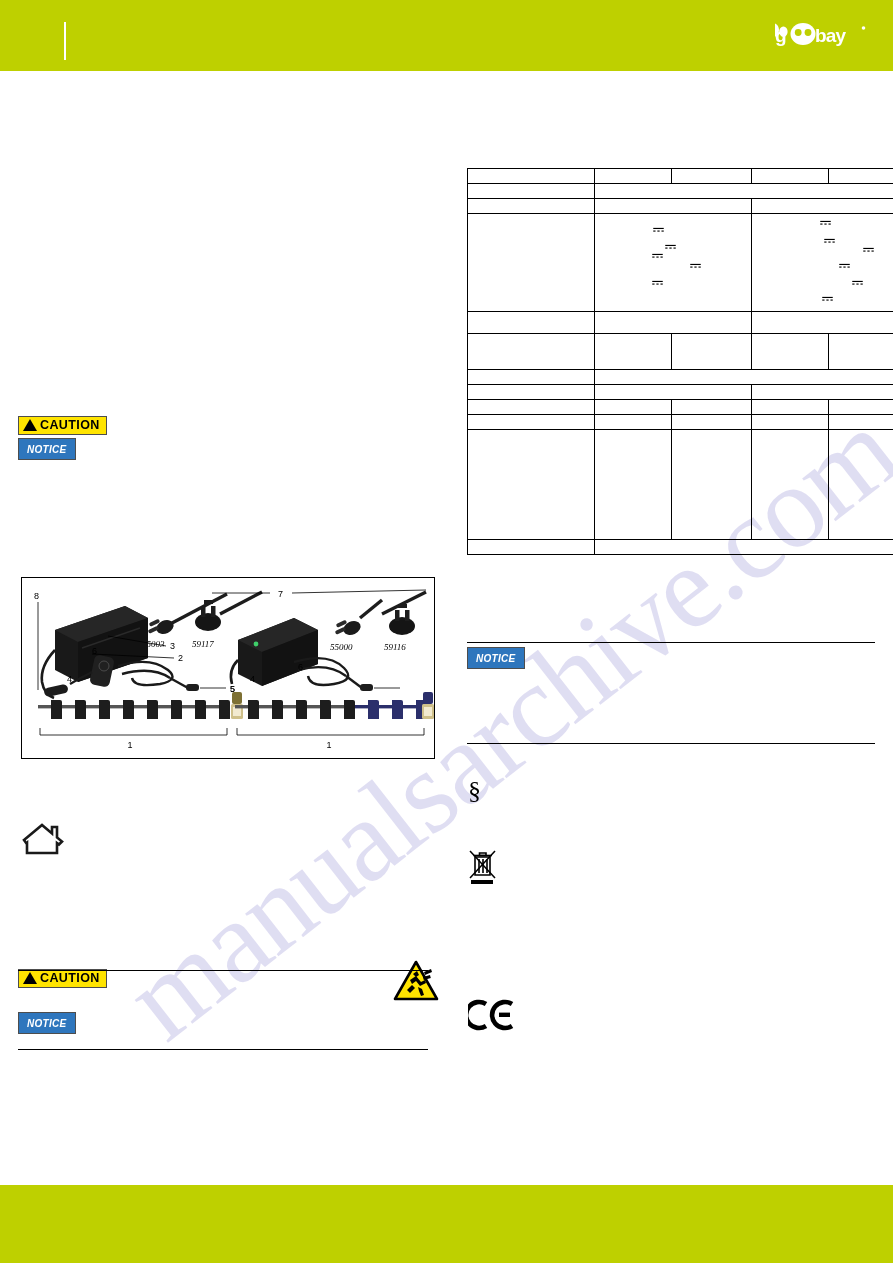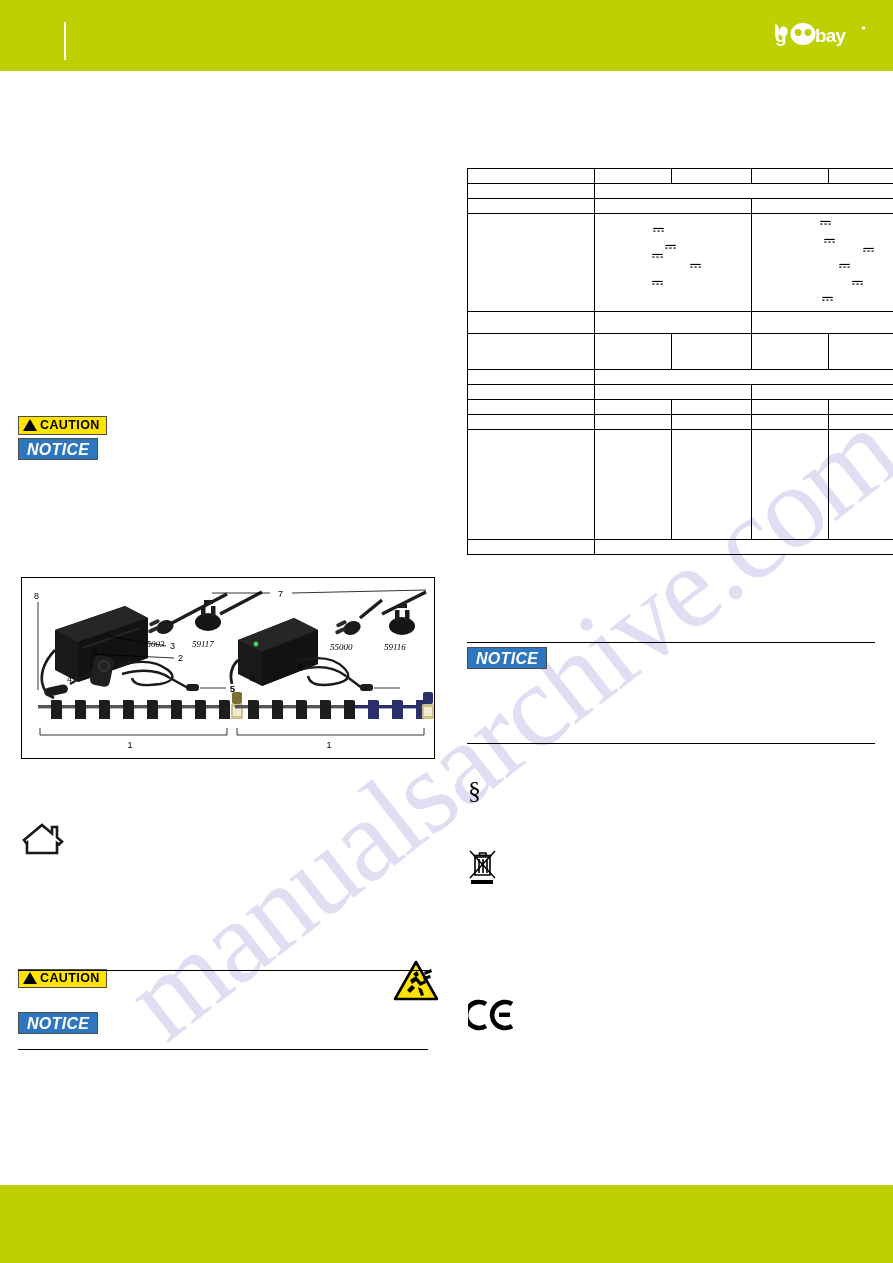--- a/index.html
+++ b/index.html
@@ -82,21 +82,21 @@
     display:inline-block;width:0;height:0;
     border-left:7px solid transparent;
     border-right:7px solid transparent;
     border-bottom:12px solid #000;
     vertical-align:-2px;margin-right:3px;
     position:relative;
   }
   .badge-notice{
     background:#2e76bd;
     color:#ffffff;
-    font-size:16px;
+    font-size:10px;
     font-style:italic;
     padding:1px 8px 2px 8px;
     height:22px;
     line-height:19px;
     letter-spacing:.3px;
     white-space:nowrap;
   }
 
   .badge-row{position:relative;}
 

